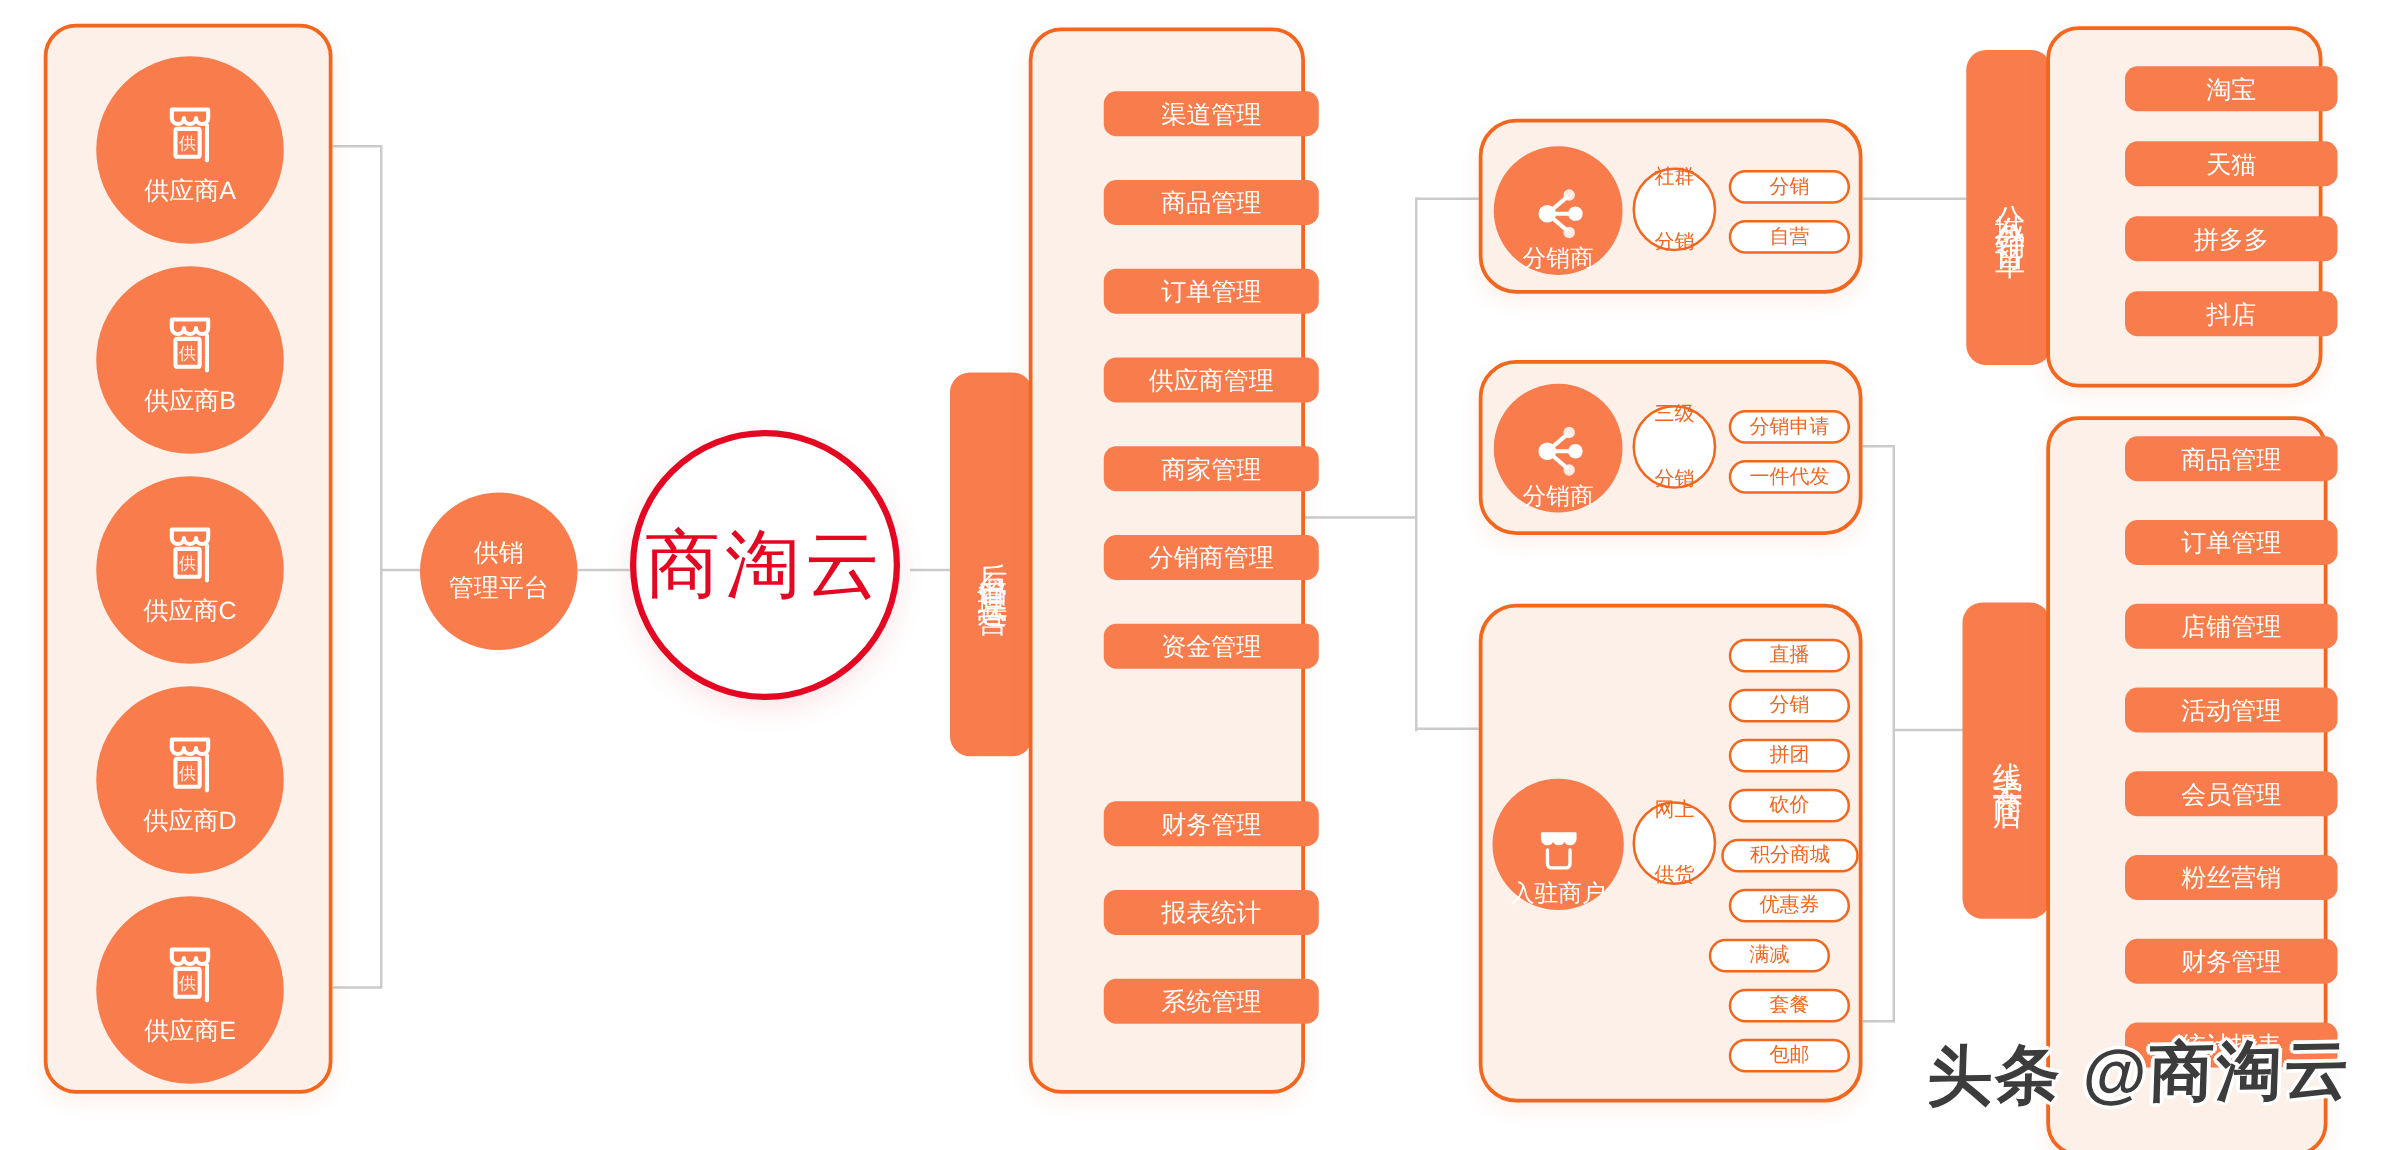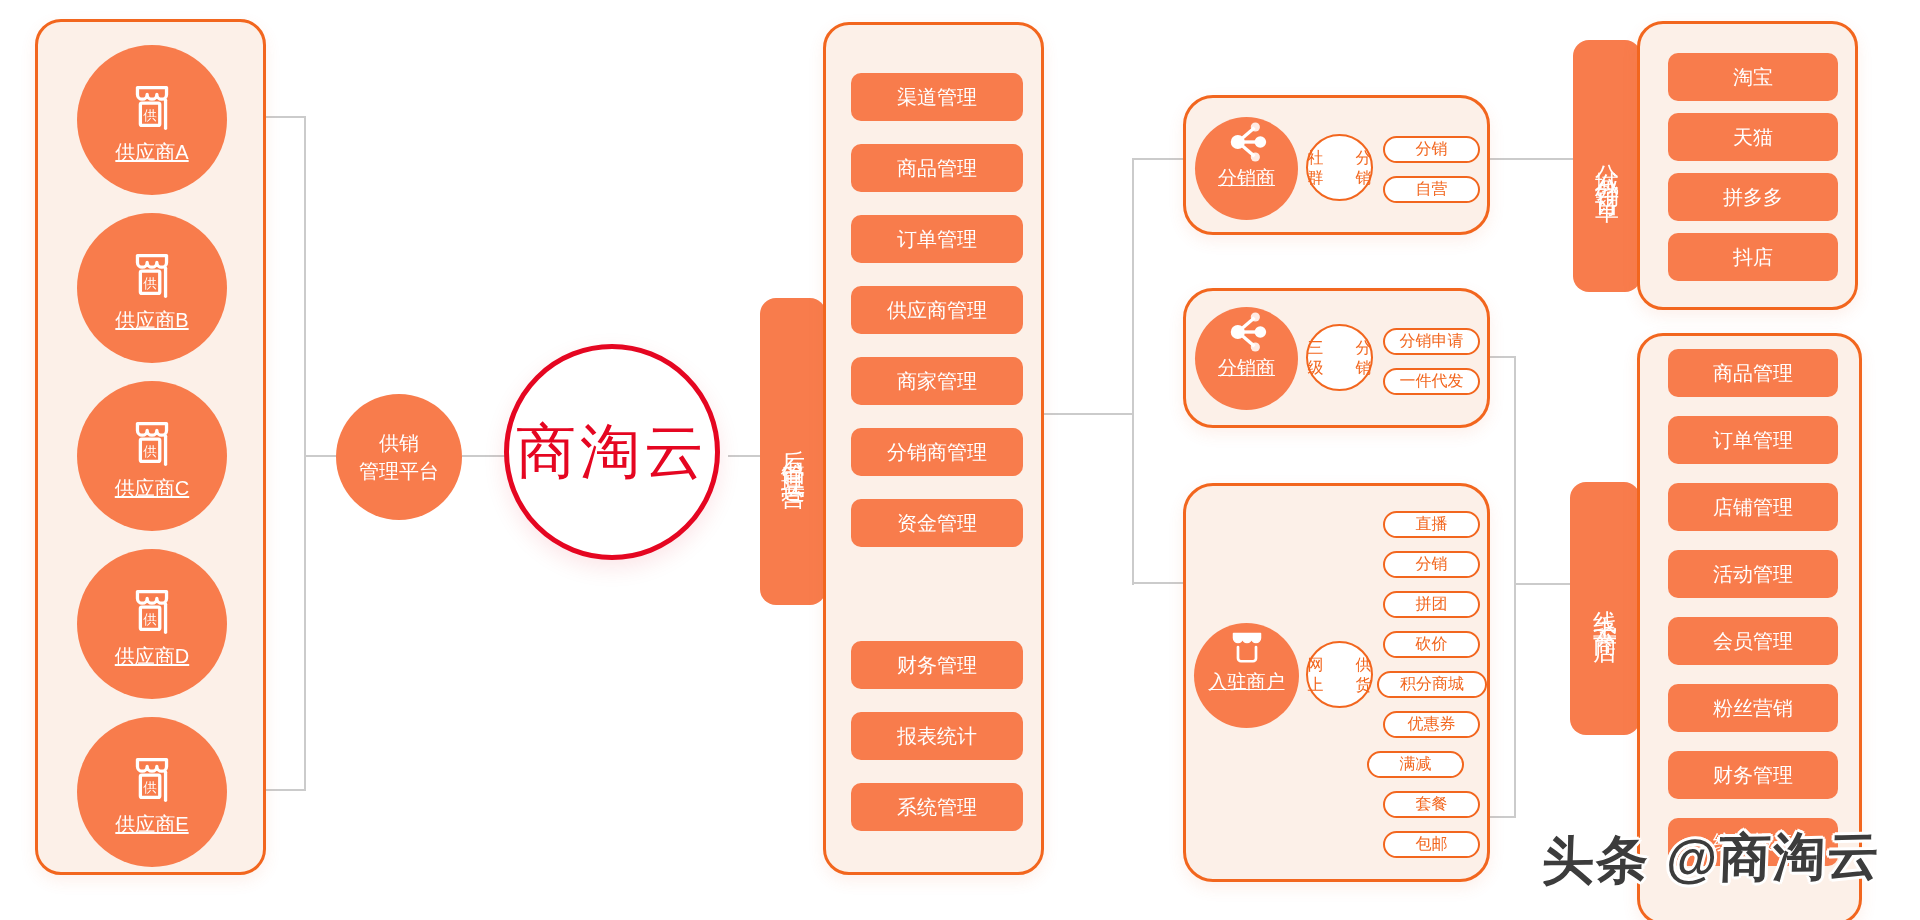--- a/index.html
+++ b/index.html
@@ -14,46 +14,46 @@
     font-family:"Liberation Sans","DejaVu Sans",sans-serif;}
   .abs{position:absolute;}
   
   .panel{position:absolute;background:var(--cream);border:3px solid var(--orange-d);
     border-radius:26px;box-shadow:0 6px 16px rgba(240,110,60,.10);z-index:2;}
   
   .line{position:absolute;background:var(--gray);z-index:0;}
   
   .node-circle{position:absolute;background:var(--orange);border-radius:50%;
     display:flex;flex-direction:column;align-items:center;justify-content:center;color:#fff;}
-  .node-label{color:#fff;text-align:center;text-decoration:underline;}
+  .node-label{color:#fff;text-align:center;}
   
   .supplier{width:150px;height:150px;}
   .supplier .node-label{font-size:20px;margin-top:2px;}
   
   .platform{width:126px;height:126px;font-size:20px;line-height:1.4;text-align:center;}
   
   .logo-circle{position:absolute;width:216px;height:216px;background:#fff;
     border:5px solid var(--red);border-radius:50%;display:flex;align-items:center;
     justify-content:center;box-shadow:0 8px 22px rgba(229,6,33,.10);z-index:2;}
   .logo-text{color:var(--red);font-size:60px;font-weight:400;letter-spacing:4px;}
   
   .vtab{position:absolute;background:var(--orange);color:#fff;border-radius:16px;
     writing-mode:vertical-rl;text-orientation:upright;text-align:center;
     font-size:24px;font-weight:500;letter-spacing:7px;z-index:1;}
   
-  .btn{position:absolute;width:172px;height:48px;background:var(--orange);
+  .btn{position:absolute;width:172px;height:36px;background:var(--orange);
     border-radius:10px;display:flex;align-items:center;justify-content:center;
-    color:#fff;font-size:20px;}
+    color:#fff;font-size:20px;margin-left:32px;}
   .btn-wide{width:170px;}
   
   .g-circle{position:absolute;background:var(--orange);border-radius:50%;
-    display:flex;flex-direction:column;align-items:center;justify-content:flex-start;}
+    display:flex;flex-direction:column;align-items:center;justify-content:flex-end;}
   .g-circle .node-label{font-size:19px;margin-top:-2px;}
   .badge{position:absolute;width:67px;height:67px;background:#fff;
-    border:2.5px solid var(--orange-d);border-radius:50%;display:flex;
+    border:2.5px solid var(--orange-d);border-radius:50%;display:flex;flex-direction:column;
     align-items:center;justify-content:center;color:var(--orange-d);font-size:16px;
     line-height:1.25;font-weight:500;text-align:center;gap:32px;}
   .pill{position:absolute;width:97px;height:27px;background:#fff;
     border:2.5px solid var(--orange-d);border-radius:15px;display:flex;align-items:center;
     justify-content:center;color:var(--orange-d);font-size:16px;font-weight:500;}
   .icon-svg{display:block;}
   
   .watermark{position:absolute;left:1542px;top:824px;z-index:5;color:#3C3C3C;
     font-size:52px;font-weight:900;letter-spacing:2px;transform:rotate(-1deg) skewX(-3deg);
     text-shadow:-2px -2px 0 #fff,2px -2px 0 #fff,-2px 2px 0 #fff,2px 2px 0 #fff,

